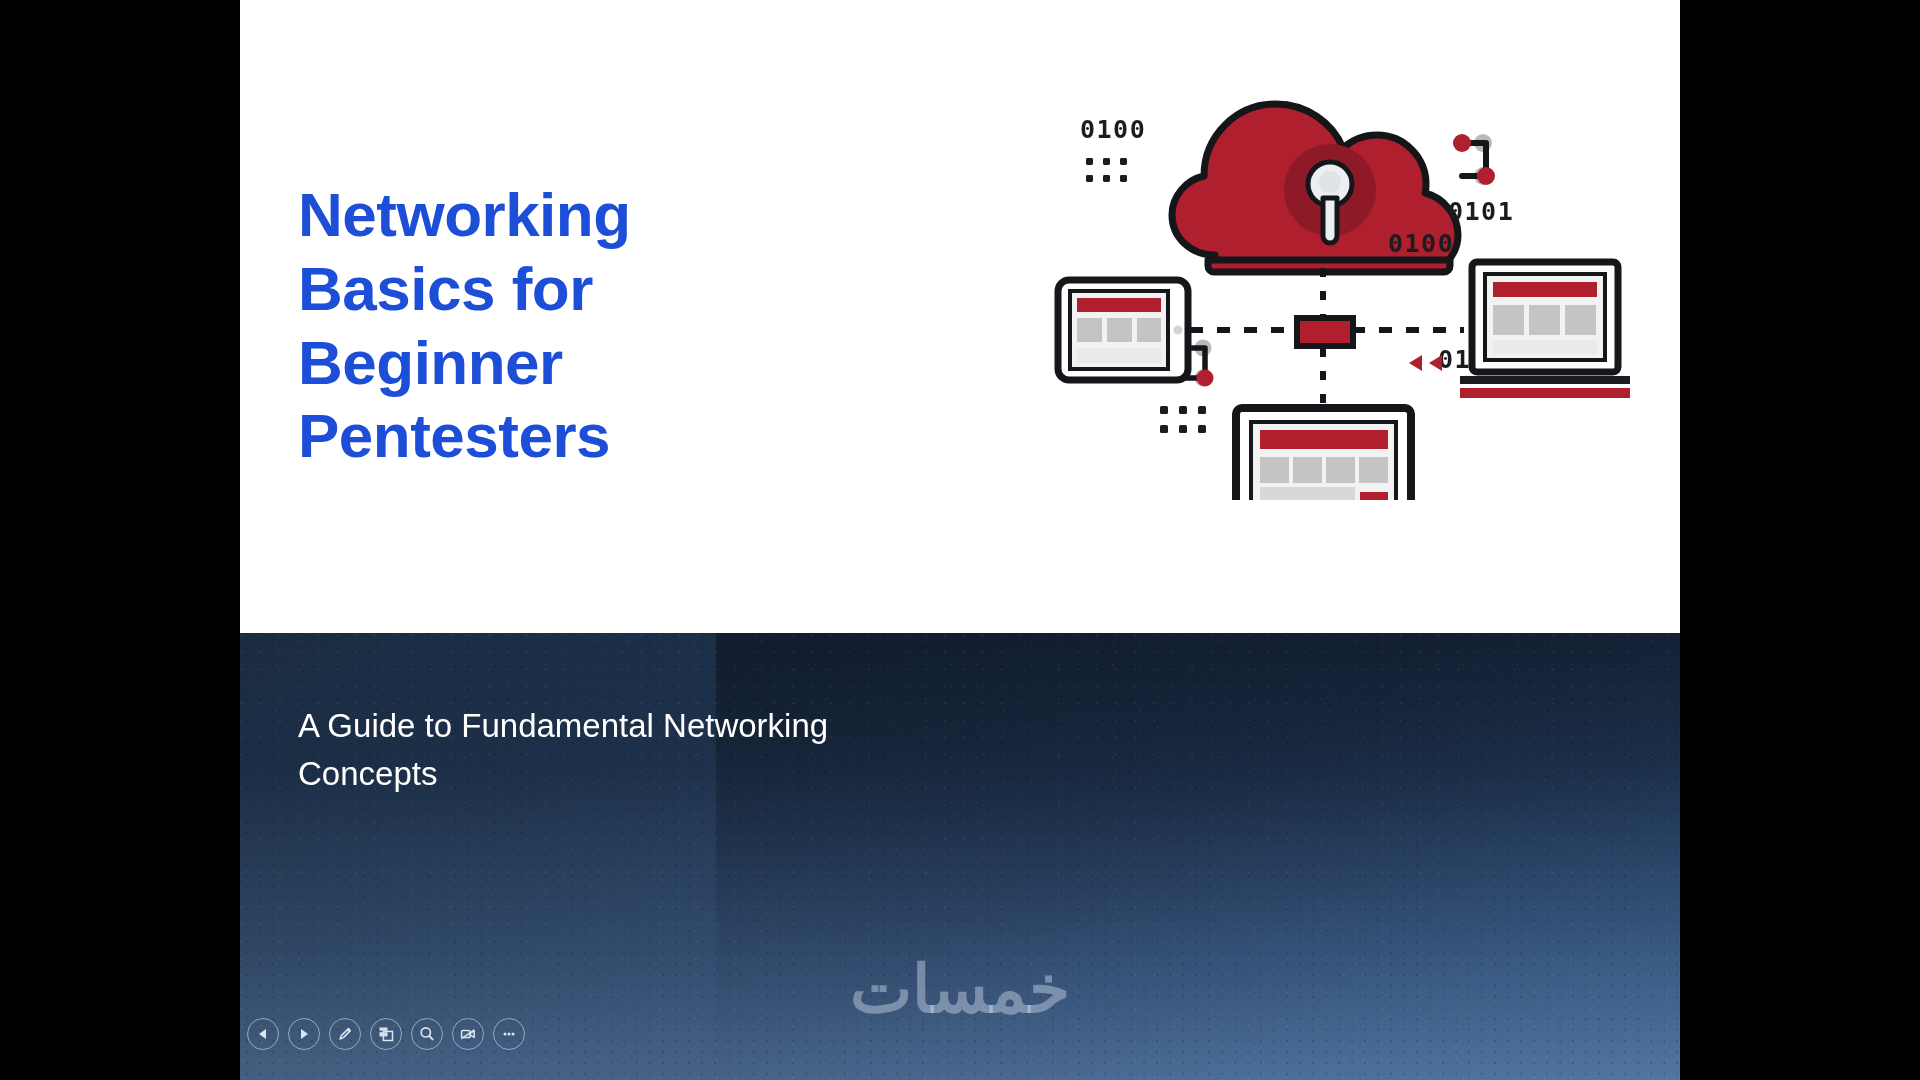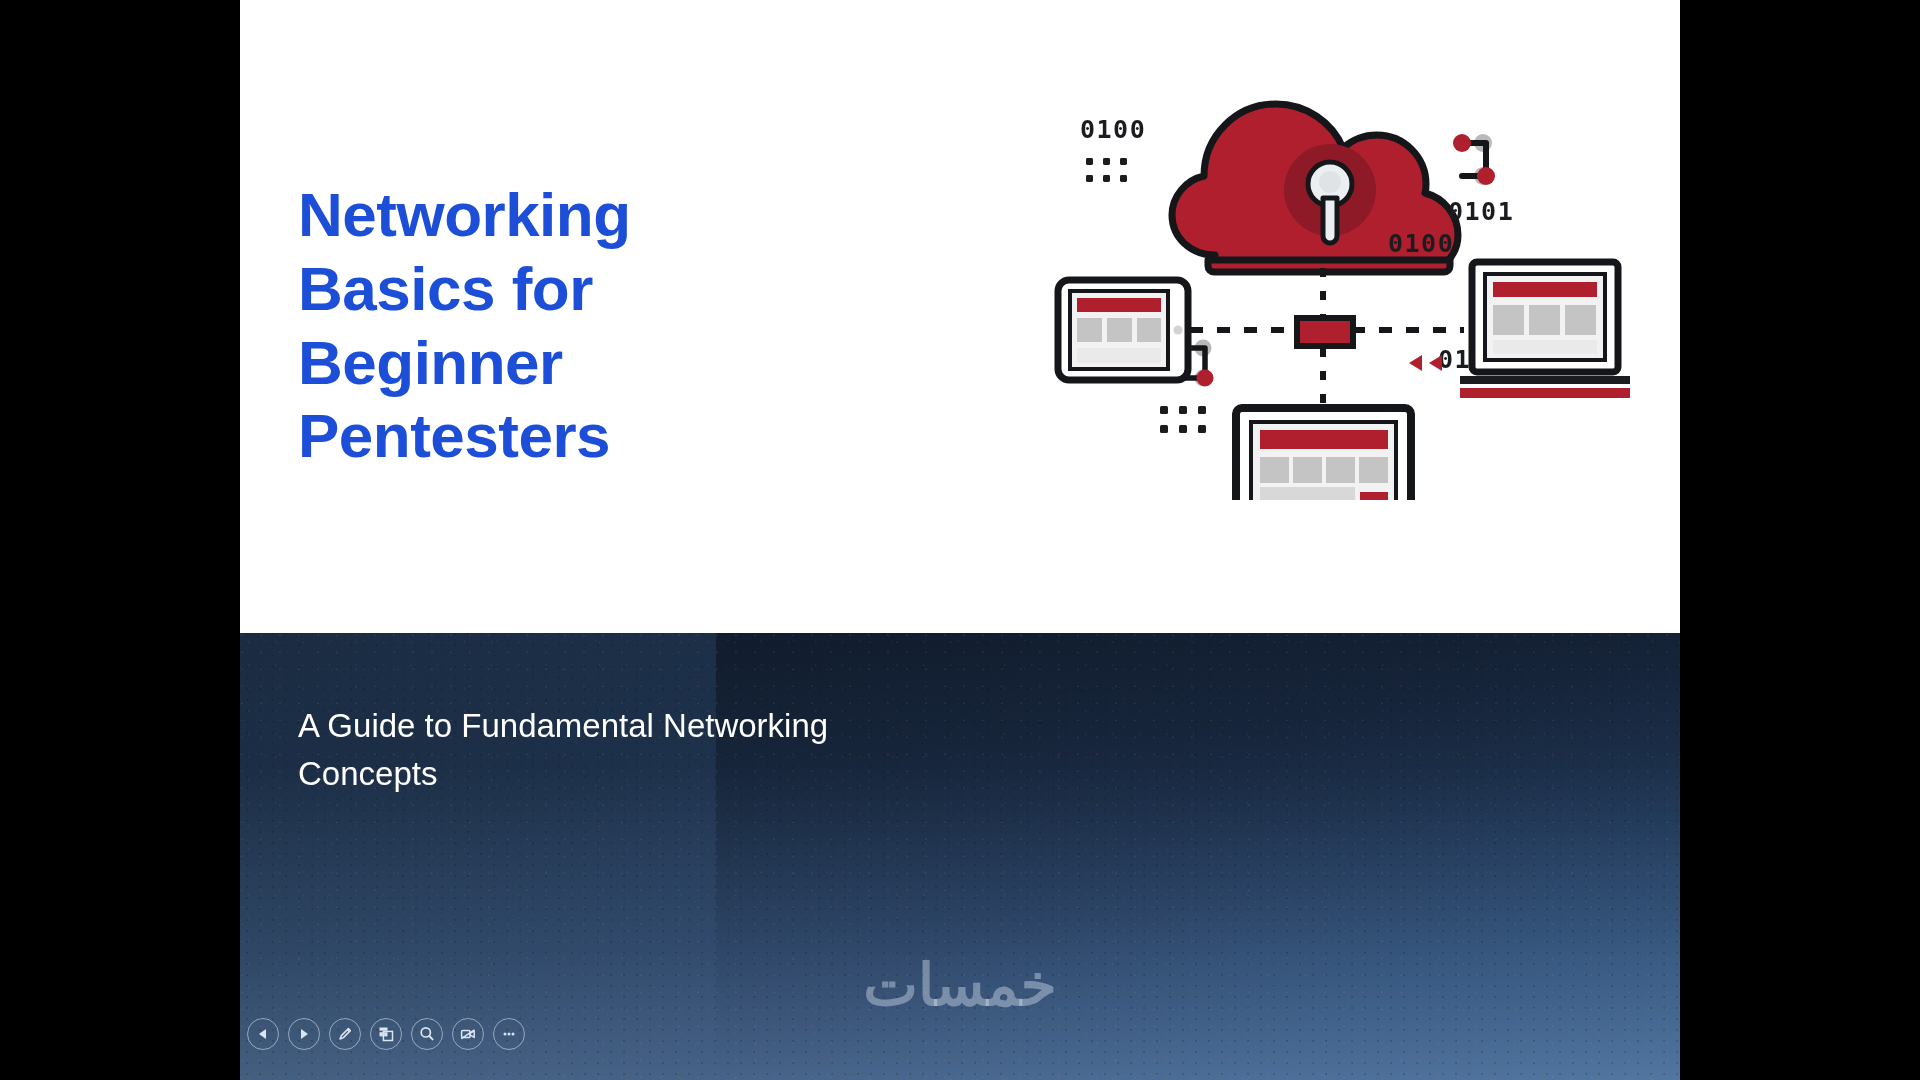--- a/index.html
+++ b/index.html
@@ -119,21 +119,21 @@
     z-index: 5;
   }
 
   
   #watermark {
     position: absolute;
     left: 0;
     top: 318px;
     width: 1440px;
     text-align: center;
-    font-size: 58px;
+    font-size: 66px;
     font-weight: bold;
     color: rgba(222,232,244,0.40);
     letter-spacing: 2px;
     direction: rtl;
     z-index: 6;
     user-select: none;
   }
 
   
   #toolbar {

